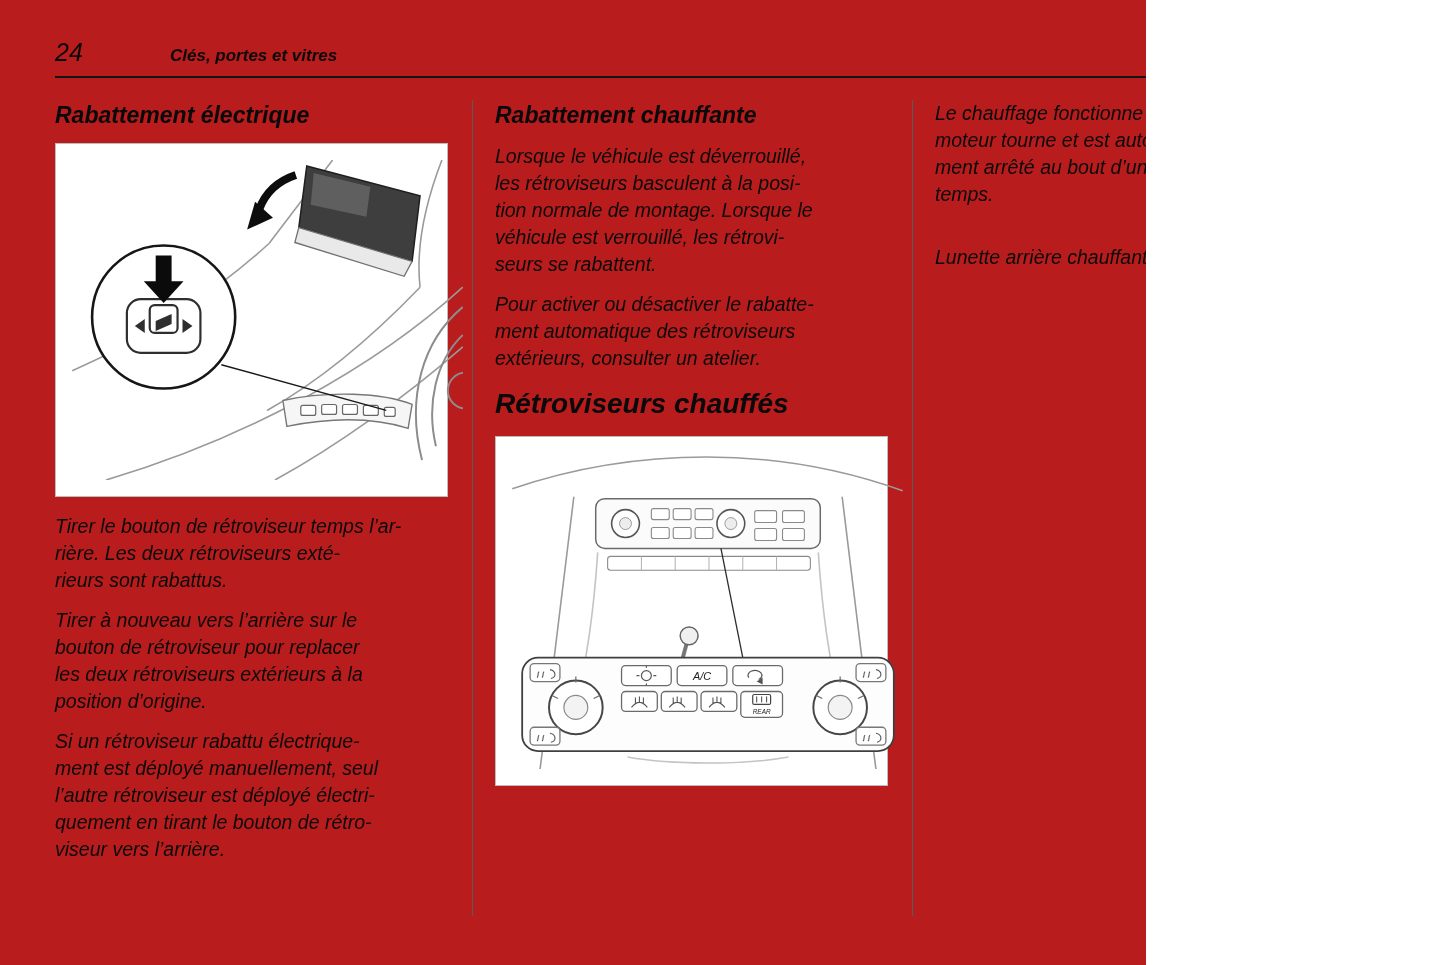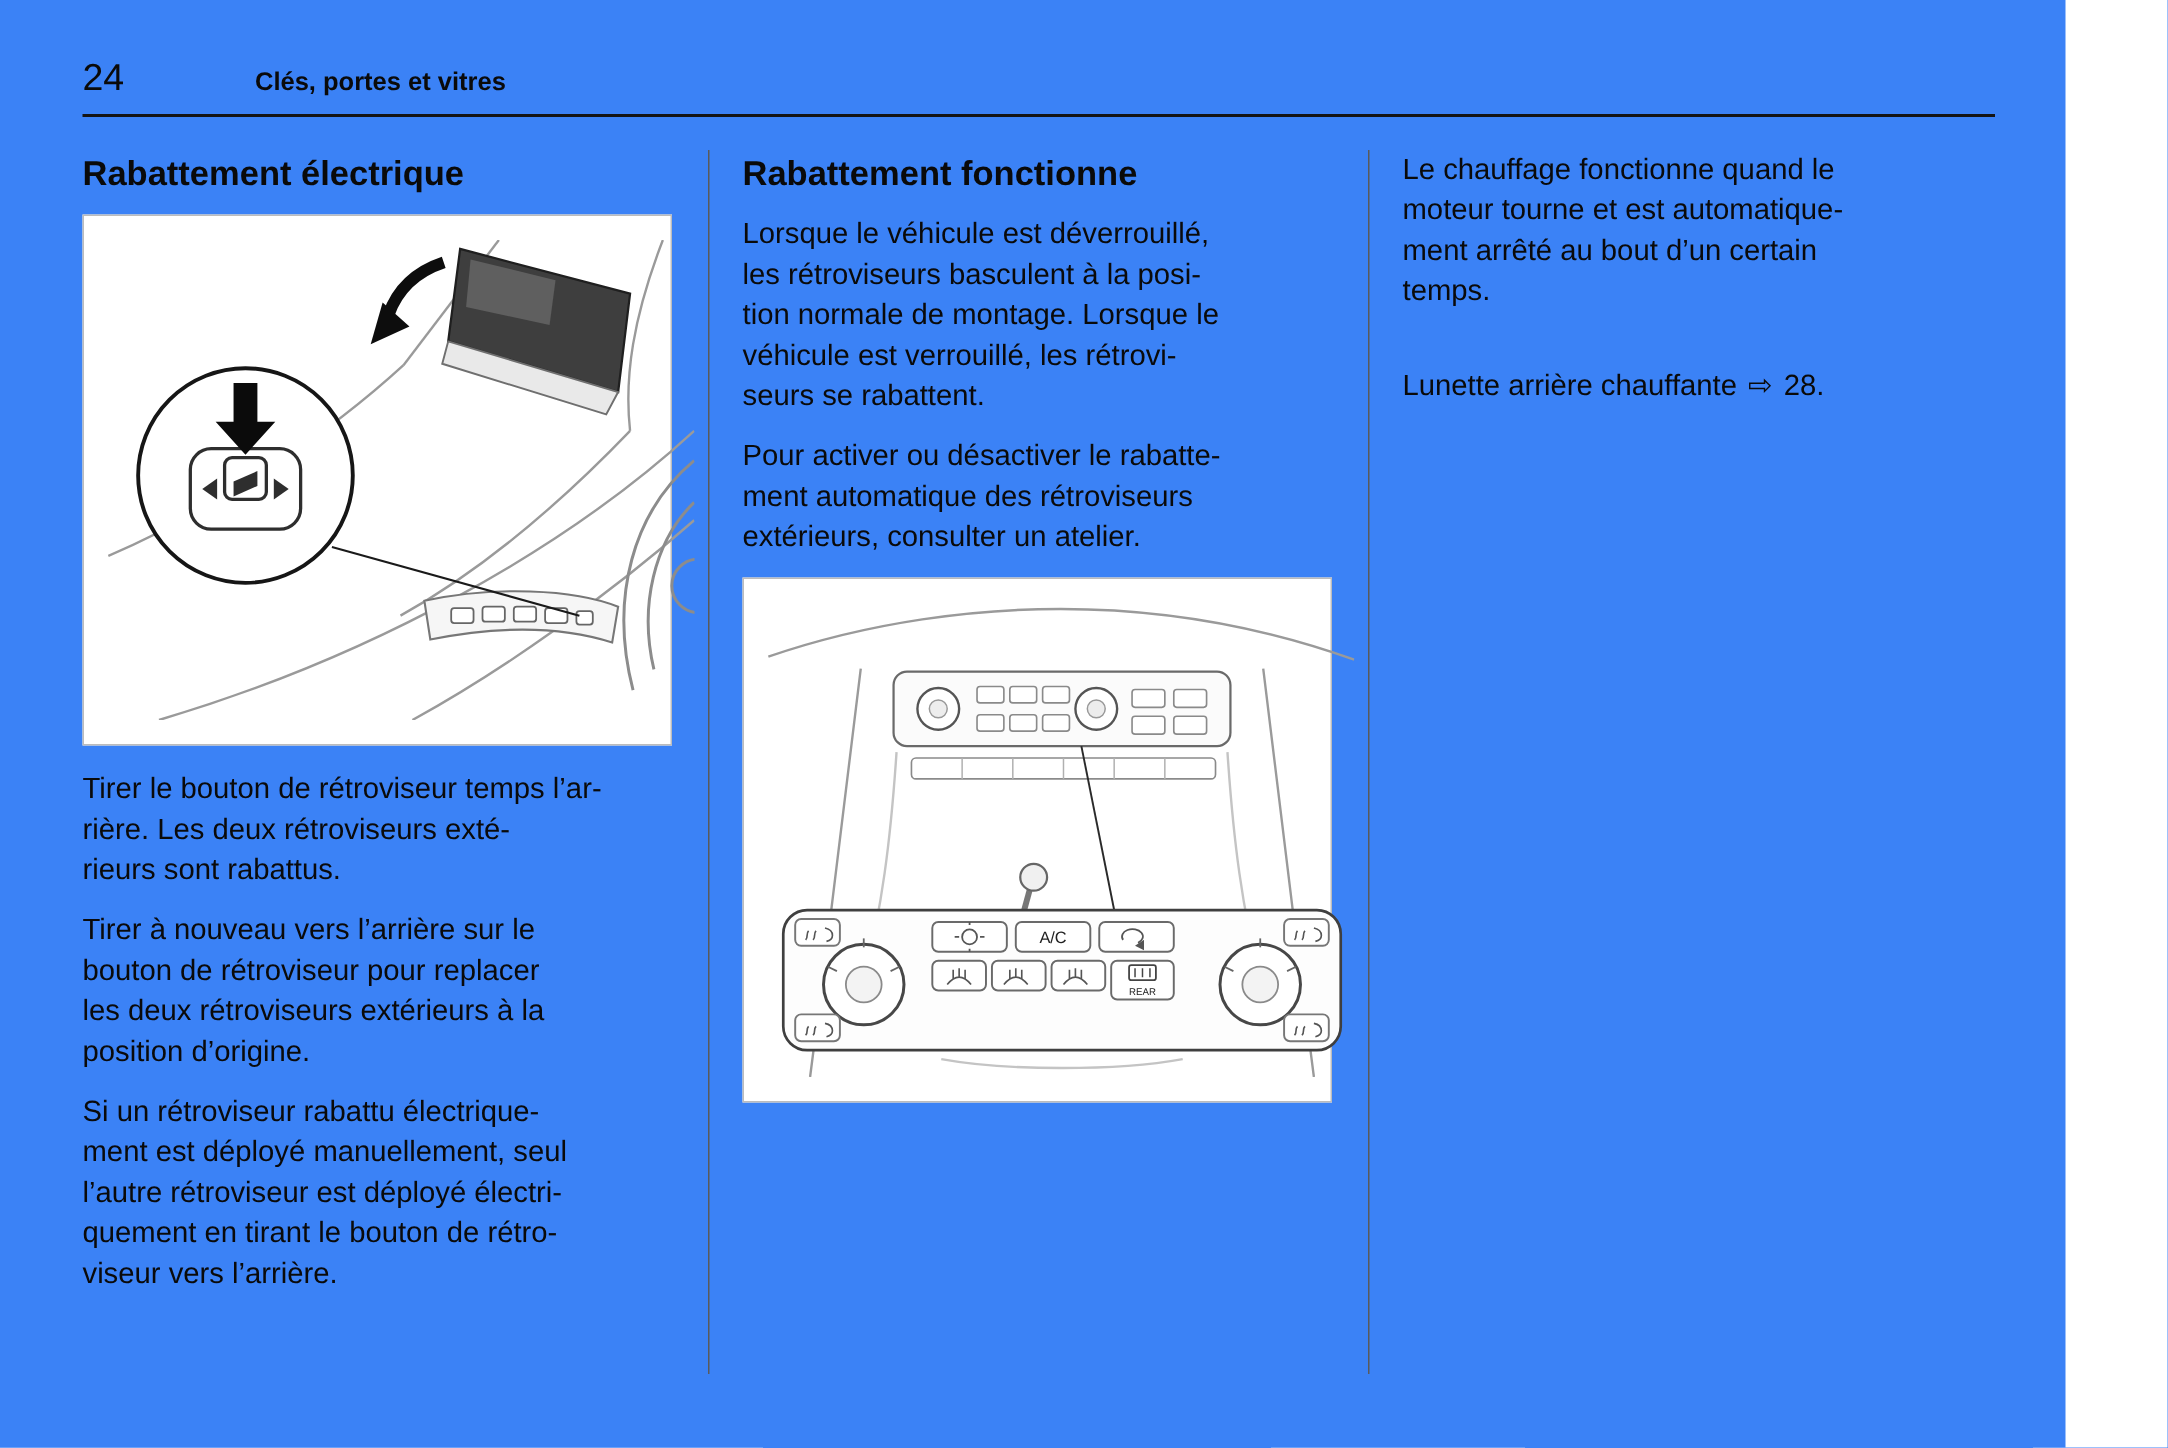--- a/index.html
+++ b/index.html
@@ -2,21 +2,21 @@
 <html lang="fr"><head>
 <meta charset="utf-8">
 <title>Manual page</title>
 <style>
   html,body{margin:0;padding:0;}
   body{
     width:1445px;height:965px;background:#ffffff;color:#0a0a0a;
     font-family:"Liberation Sans","DejaVu Sans",sans-serif;
     -webkit-font-smoothing:antialiased;
   }
-  .page{position:relative;width:1377px;height:965px;overflow:hidden;background:#3b82f6;}
+  .page{position:relative;width:1146px;height:965px;overflow:hidden;background:#b91c1c;font-style:italic;}
   .header{position:absolute;left:55px;top:38px;width:1275px;display:flex;align-items:baseline;}
   .page-number{font-size:25px;font-weight:400;width:115px;flex:0 0 115px;}
   .chapter-title{font-size:17px;font-weight:700;}
   .header-rule{position:absolute;left:55px;top:76px;width:1275px;height:0;border-top:2px solid #141414;}
   .columns{position:absolute;left:55px;top:96px;width:1275px;height:824px;display:flex;justify-content:space-between;}
   .col{flex:0 0 395px;width:395px;padding-top:4px;}
   .divider{flex:0 0 1px;width:1px;background:#5a5a5a;margin:4px 22px 0;height:816px;}
   h2.sub{font-size:23px;font-weight:700;margin:2px 0 14px;letter-spacing:0;}
   h1.section{font-size:28px;font-weight:700;margin:16px 0 16px;}
   p.body{font-size:19.5px;line-height:27px;margin:0 0 13px;white-space:pre-line;}
@@ -108,30 +108,31 @@
       <p class="body">Si un rétroviseur rabattu électrique-
 ment est déployé manuellement, seul
 l’autre rétroviseur est déployé électri-
 quement en tirant le bouton de rétro-
 viseur vers l’arrière.</p>
     </section>
 
     <div class="divider"></div>
 
     <section class="col">
-      <h2 class="sub">Rabattement fonctionne</h2>
+      <h2 class="sub">Rabattement chauffante</h2>
       <p class="body">Lorsque le véhicule est déverrouillé,
 les rétroviseurs basculent à la posi-
 tion normale de montage. Lorsque le
 véhicule est verrouillé, les rétrovi-
 seurs se rabattent.</p>
       <p class="body">Pour activer ou désactiver le rabatte-
 ment automatique des rétroviseurs
 extérieurs, consulter un atelier.</p>
 
+      <h1 class="section">Rétroviseurs chauffés</h1>
 
       <figure>
         <svg viewBox="0 0 393 318" width="391" height="316">
 
           <g stroke="#9a9a9a" stroke-width="1.6" fill="none">
             <path d="M0,36 C70,12 140,4 196,4 C258,4 326,14 393,38"></path>
             <path d="M62,44 C52,130 40,226 28,318"></path>
             <path d="M332,44 C342,130 354,226 366,318"></path>
             <path d="M86,100 C82,160 76,206 64,252" stroke="#c4c4c4"></path>
             <path d="M308,100 C312,160 318,206 330,252" stroke="#c4c4c4"></path>

